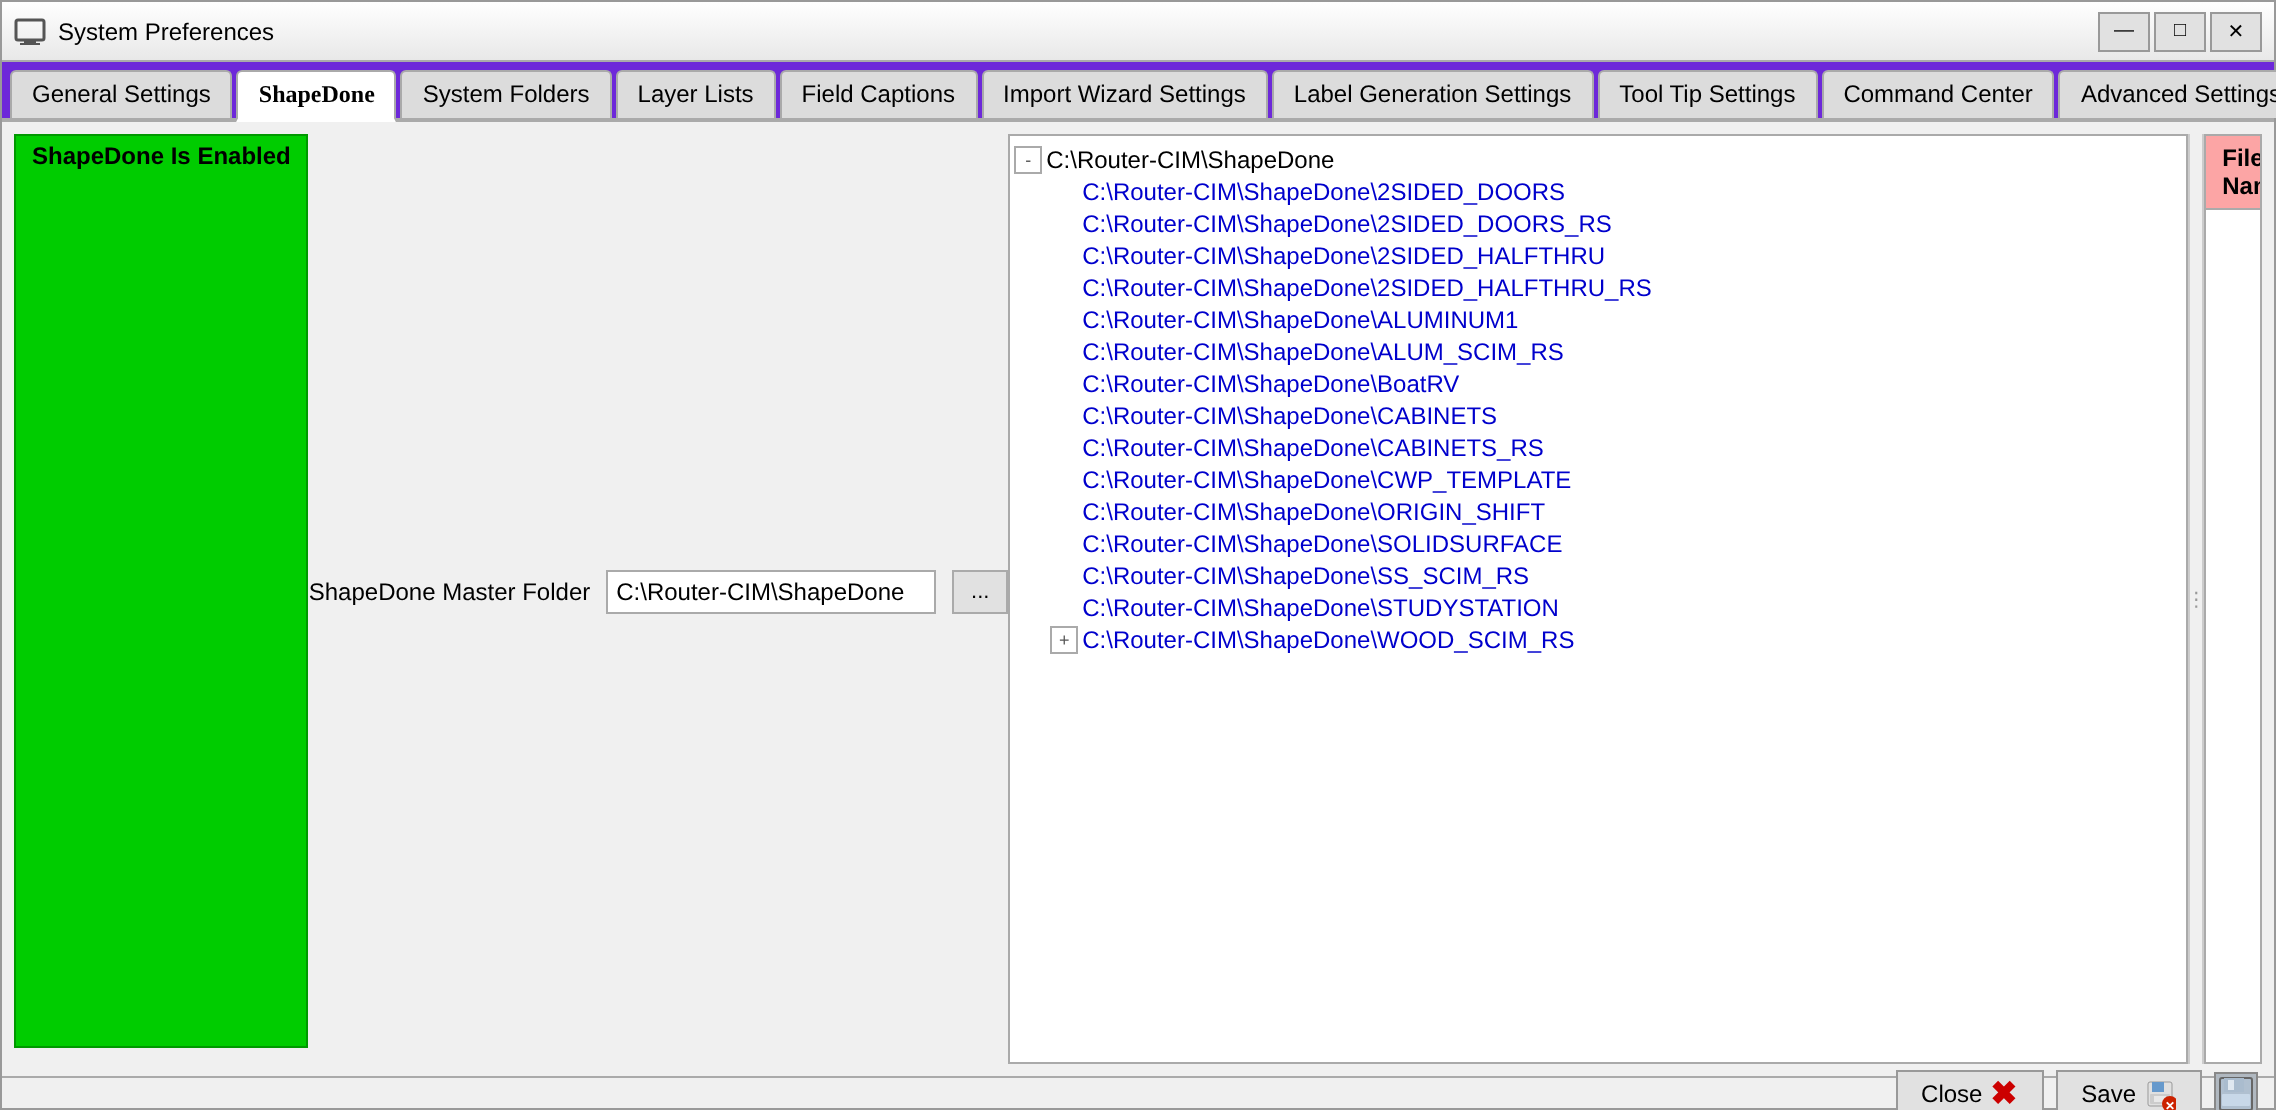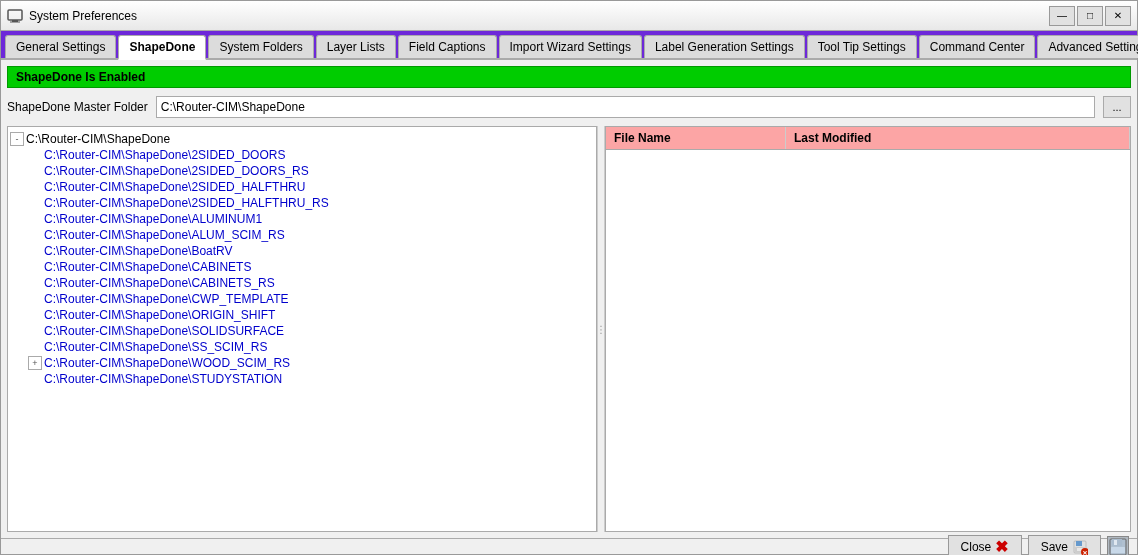--- a/index.html
+++ b/index.html
@@ -82,26 +82,27 @@
       white-space: nowrap;
       border-radius: 3px 3px 0 0;
     }
 
     .tab.active {
       background: #ffffff;
       border-bottom: 2px solid #ffffff;
       margin-bottom: -2px;
       font-weight: bold;
       z-index: 1;
+      font-family: Liberation Serif, serif;
     }
 
     .content-area {
       flex: 1;
       display: flex;
-      flex-direction: column;
+      flex-direction: row;
       padding: 6px;
       background: #f0f0f0;
       overflow: hidden;
     }
 
     .status-badge {
       display: inline-block;
       background: #00cc00;
       color: #000;
       padding: 3px 8px;
@@ -392,27 +393,27 @@
               <div class="tree-expander none"></div>
               <span class="tree-item-text">C:\Router-CIM\ShapeDone\SOLIDSURFACE</span>
             </div>
             <div class="tree-item">
               <span class="tree-indent"></span>
               <div class="tree-expander none"></div>
               <span class="tree-item-text">C:\Router-CIM\ShapeDone\SS_SCIM_RS</span>
             </div>
             <div class="tree-item">
               <span class="tree-indent"></span>
+              <div class="tree-expander none"></div>
+              <span class="tree-item-text">C:\Router-CIM\ShapeDone\STUDYSTATION</span>
+            </div>
+            <div class="tree-item">
+              <span class="tree-indent"></span>
               <div class="tree-expander collapsed"></div>
               <span class="tree-item-text">C:\Router-CIM\ShapeDone\WOOD_SCIM_RS</span>
-            </div>
-            <div class="tree-item">
-              <span class="tree-indent"></span>
-              <div class="tree-expander none"></div>
-              <span class="tree-item-text">C:\Router-CIM\ShapeDone\STUDYSTATION</span>
             </div>
           </div>
       </div>
 
       <div class="splitter">⋮</div>
 
       <div class="file-panel">
         <div class="file-panel-header">
           <div class="file-col-header file-col-name">File Name</div>
           <div class="file-col-header file-col-modified">Last Modified</div>

